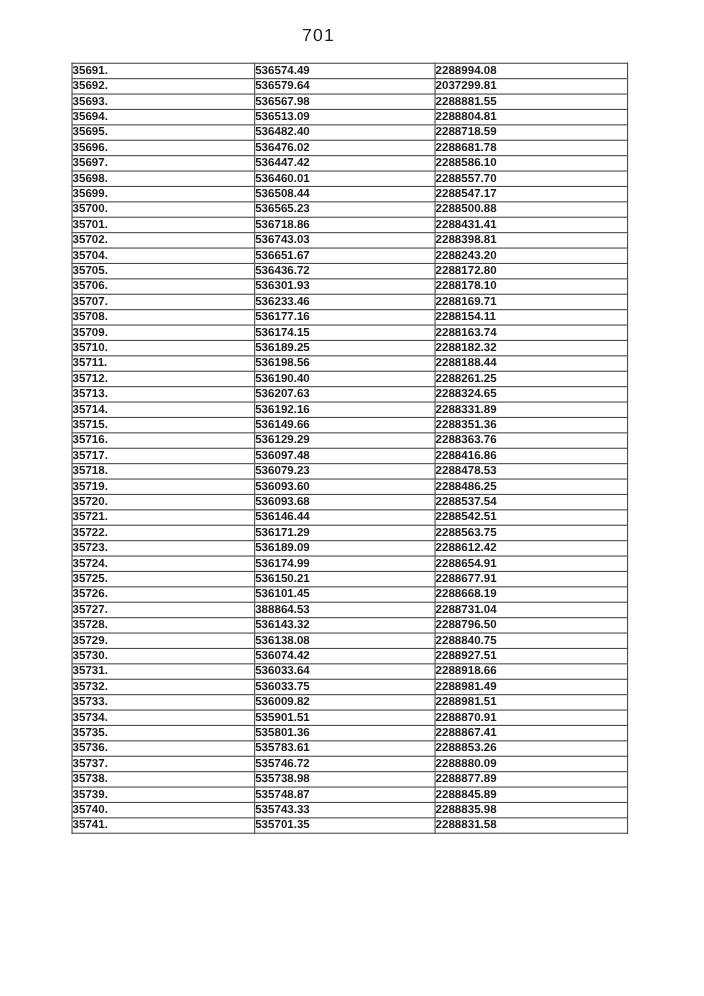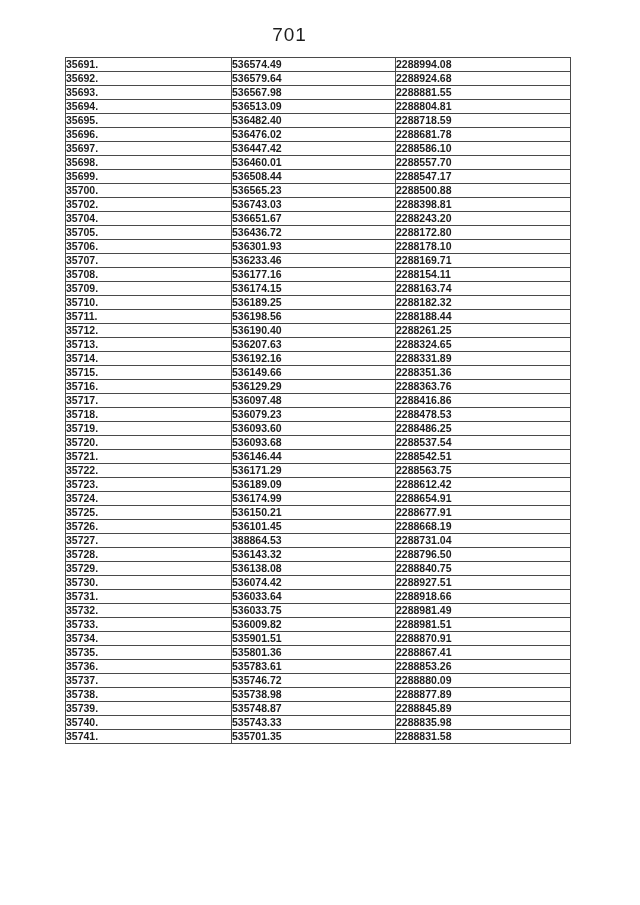--- a/index.html
+++ b/index.html
@@ -14,21 +14,21 @@
     color: #1c1c1c;
     position: relative;
     overflow: hidden;
   }
   .page-number {
     position: absolute;
     top: 24px;
     left: 0;
     width: 579px;
     text-align: center;
-    font-size: 19px;
+    font-size: 16px;
     letter-spacing: 1px;
     color: #1c1c1c;
   }
   table.data-table {
     position: absolute;
     top: 57px;
     left: 65px;
     width: 505px;
     border-collapse: collapse;
     table-layout: fixed;
@@ -61,21 +61,21 @@
   </colgroup>
   <tbody>
       <tr>
         <td class="col-1">35691.</td>
         <td class="col-2">536574.49</td>
         <td class="col-3">2288994.08</td>
       </tr>
       <tr>
         <td class="col-1">35692.</td>
         <td class="col-2">536579.64</td>
-        <td class="col-3">2288924.68</td>
+        <td class="col-3">2037299.81</td>
       </tr>
       <tr>
         <td class="col-1">35693.</td>
         <td class="col-2">536567.98</td>
         <td class="col-3">2288881.55</td>
       </tr>
       <tr>
         <td class="col-1">35694.</td>
         <td class="col-2">536513.09</td>
         <td class="col-3">2288804.81</td>
@@ -102,20 +102,25 @@
       </tr>
       <tr>
         <td class="col-1">35699.</td>
         <td class="col-2">536508.44</td>
         <td class="col-3">2288547.17</td>
       </tr>
       <tr>
         <td class="col-1">35700.</td>
         <td class="col-2">536565.23</td>
         <td class="col-3">2288500.88</td>
+      </tr>
+      <tr>
+        <td class="col-1">35701.</td>
+        <td class="col-2">536718.86</td>
+        <td class="col-3">2288431.41</td>
       </tr>
       <tr>
         <td class="col-1">35702.</td>
         <td class="col-2">536743.03</td>
         <td class="col-3">2288398.81</td>
       </tr>
       <tr>
         <td class="col-1">35704.</td>
         <td class="col-2">536651.67</td>
         <td class="col-3">2288243.20</td>

